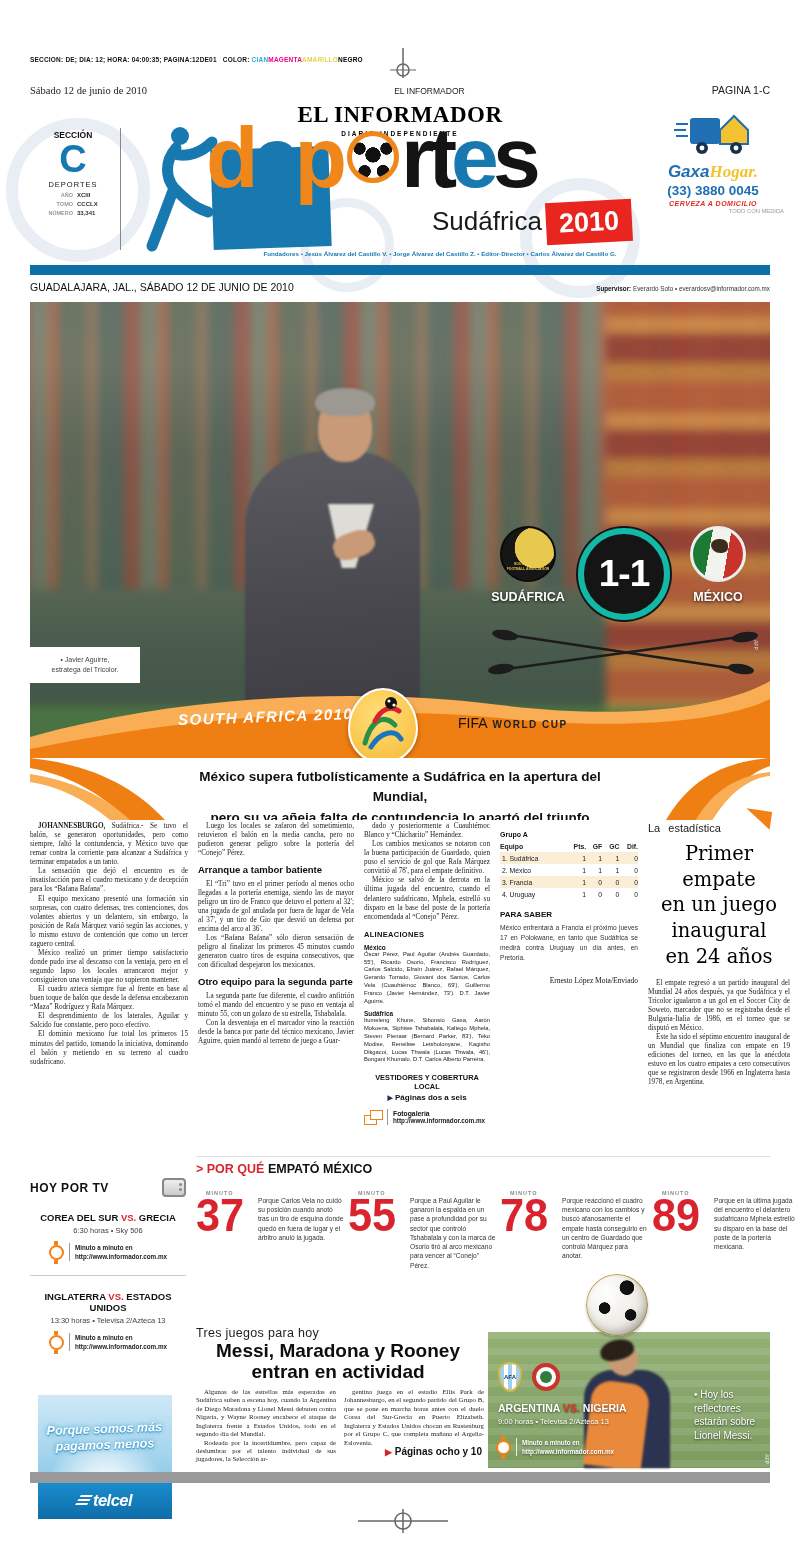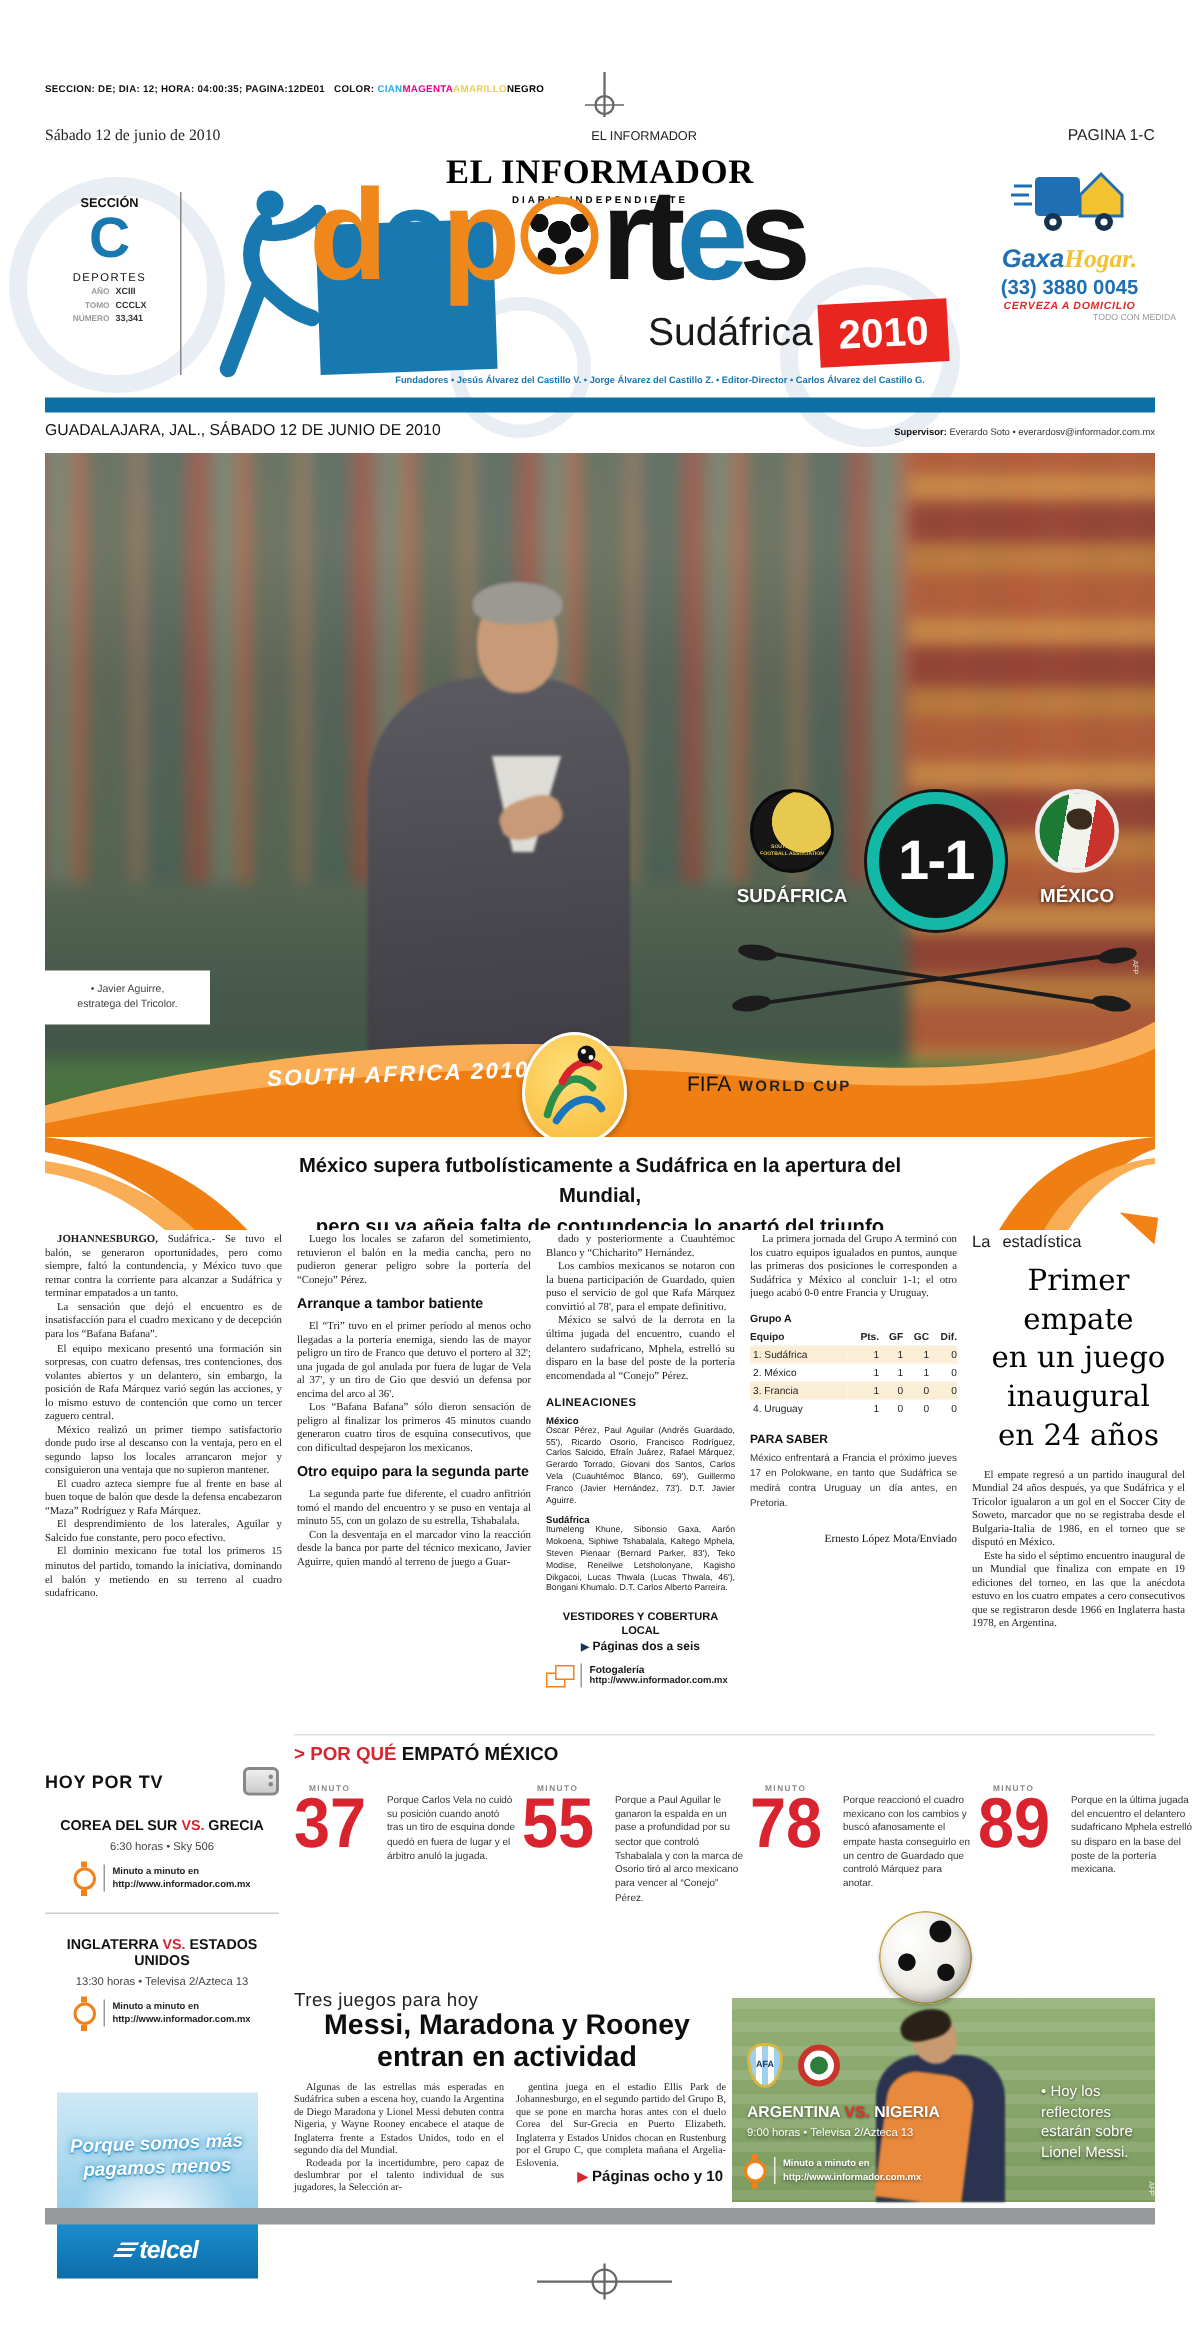--- a/index.html
+++ b/index.html
@@ -78,21 +78,21 @@
   .photocap{position:absolute;left:0;top:345px;width:110px;background:#fff;padding:8px 5px;box-sizing:border-box;
       font-size:7px;line-height:1.4;color:#444;text-align:center;}
   .badge{position:absolute;width:56px;height:56px;border-radius:50%;box-sizing:border-box;}
   .safa{left:470px;top:224px;background:radial-gradient(circle at 64% 38%,#E8C94F 0 44%,transparent 45%),#161616;border:2px solid #0b0b0b;overflow:hidden;}
   .safa .t{position:absolute;bottom:8px;width:100%;text-align:center;font-size:3.4px;font-weight:bold;color:#E8C94F;line-height:1.4;}
   .mex{left:660px;top:224px;background:linear-gradient(100deg,#1c7a34 0 34%,#f3f3ee 34% 66%,#c8342c 66%);border:3px solid #eee;}
   .mex::after{content:"";position:absolute;left:18px;top:10px;width:17px;height:14px;background:#3b2d1e;border-radius:50% 50% 40% 60%;}
   .teamlabel{position:absolute;width:96px;text-align:center;font-weight:bold;font-size:12.5px;color:#fff;
       text-shadow:0 1px 3px rgba(0,0,0,.8);}
   .scorecircle{position:absolute;left:548px;top:226px;width:92px;height:92px;border-radius:50%;background:#151515;
-      border:8px solid #14b8a6;box-shadow:0 0 0 2px #151515;box-sizing:border-box;
+      border:6px solid #14b8a6;box-shadow:0 0 0 2px #151515;box-sizing:border-box;
       display:flex;align-items:center;justify-content:center;color:#fff;font-weight:bold;font-size:37px;letter-spacing:-1px;}
   .spears{position:absolute;left:455px;top:318px;}
   .swooshband{position:absolute;left:0;top:375px;}
   .sa2010{position:absolute;left:148px;top:406px;font-weight:bold;font-style:italic;font-size:15px;
       letter-spacing:1.5px;color:#fff;transform:rotate(-2deg);}
   .fifalogo{position:absolute;left:318px;top:386px;width:66px;height:72px;border-radius:50%/54% 54% 46% 46%;
       background:radial-gradient(circle at 45% 35%,#FFE07A,#F7B733);border:2px solid #fff;box-shadow:0 2px 5px rgba(0,0,0,.3);}
   .fifatext{position:absolute;left:428px;top:412px;color:#111;}
   .fifatext .f1{font-weight:normal;font-size:14px;}
   .fifatext .f2{font-weight:bold;font-size:10px;letter-spacing:1.5px;color:#222;margin-left:5px;}
@@ -412,21 +412,20 @@
         </span>
       <span class="vr"></span>
       <span>
         <div class="fl">Fotogalería</div>
         <div class="fu">http://www.informador.com.mx</div>
       </span>
     </div>
   </div>
 
   <div class="col" style="left:500px;width:138px;">
-    <p class="g-intro">La primera jornada del Grupo A terminó con los cuatro equipos igualados en puntos, aunque las primeras dos posiciones le corresponden a Sudáfrica y México al concluir 1-1; el otro juego acabó 0-0 entre Francia y Uruguay.</p>
     <div class="g-label">Grupo A</div>
     <table class="standings">
       <thead>
           <tr>
         <th>Equipo</th>
         <th>Pts.</th>
         <th>GF</th>
         <th>GC</th>
         <th>Dif.</th>
       </tr>

